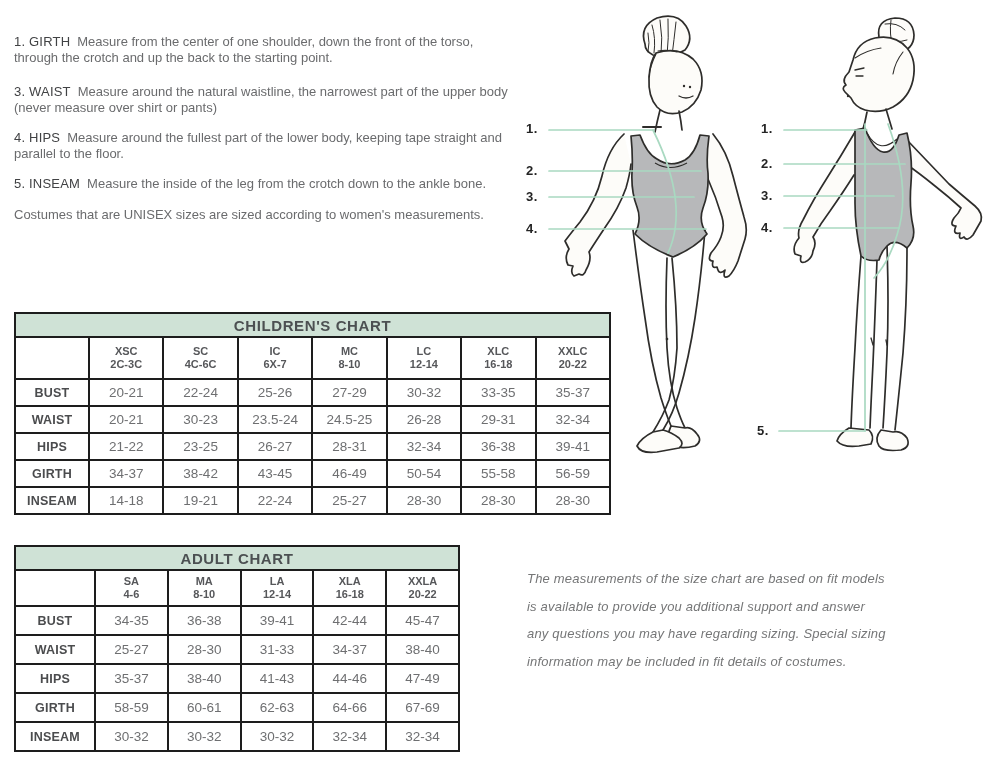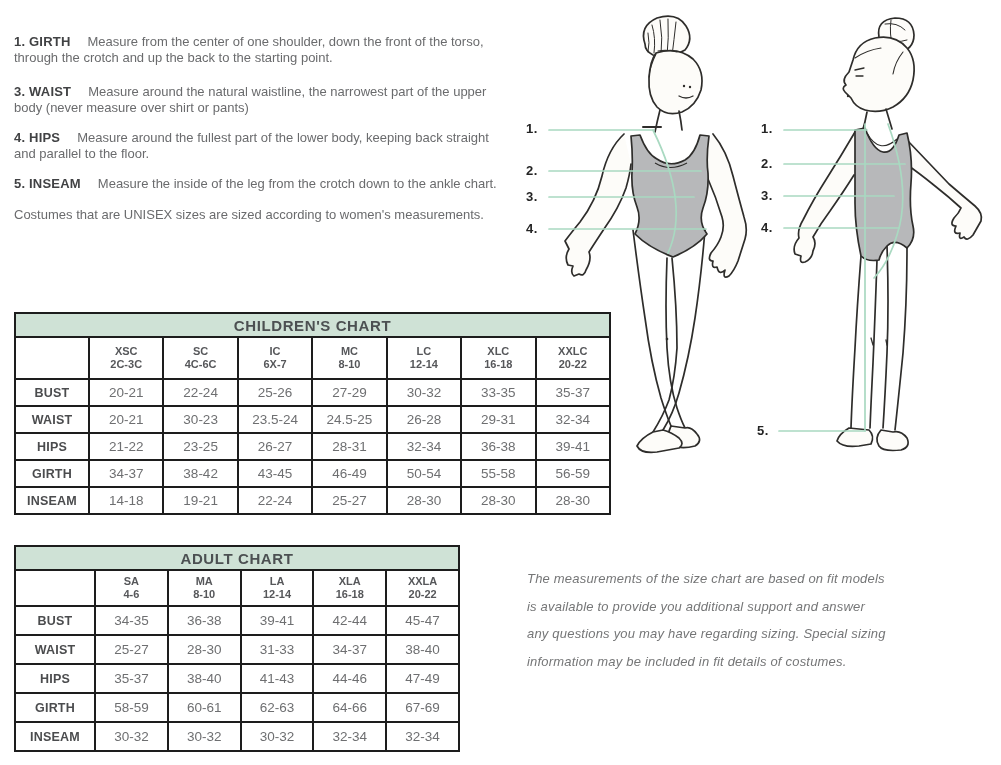--- a/index.html
+++ b/index.html
@@ -14,21 +14,21 @@
   }
   html,body{margin:0;padding:0;background:#fff;}
   .page{
     position:relative;width:1001px;height:765px;background:#fff;overflow:hidden;
     font-family:"Liberation Sans", sans-serif;
   }
   
   .instructions{position:absolute;left:14px;top:34px;width:500px;}
   .instructions p{margin:0 0 15px 0;font-size:13px;line-height:15.5px;color:var(--body-gray);}
   .instructions p.first{margin-bottom:19px;}
-  .instructions b{color:var(--bold-gray);font-weight:bold;margin-right:17px;letter-spacing:.2px;}
+  .instructions b{color:var(--bold-gray);font-weight:normal;margin-right:7px;letter-spacing:.2px;}
   .unisex{margin-top:14px;font-size:13px;color:var(--body-gray);}
   
   .dancer{position:absolute;}
   .overlay{position:absolute;left:520px;top:0;pointer-events:none;}
   .mlabel{position:absolute;font-size:13px;font-weight:bold;color:#242424;letter-spacing:.5px;}
   
   .table-wrap{position:absolute;}
   .children-pos{left:14px;top:312px;width:597px;}
   .adult-pos{left:14px;top:545px;width:446px;}
   table.size-table{border-collapse:collapse;table-layout:fixed;width:100%;background:#fff;}
@@ -48,22 +48,22 @@
   .fit-note div{font-size:13px;line-height:17px;margin-bottom:10.5px;letter-spacing:.2px;}
 </style>
 </head>
 <body>
 
 <div class="page">
 
   <section class="instructions">
     <p class="first"><b><span>1.</span> <span>GIRTH</span></b><span>Measure from the center of one shoulder, down the front of the torso, through the crotch and up the back to the starting point.</span></p>
     <p><b><span>3.</span> <span>WAIST</span></b><span>Measure around the natural waistline, the narrowest part of the upper body (never measure over shirt or pants)</span></p>
-    <p><b><span>4.</span> <span>HIPS</span></b><span>Measure around the fullest part of the lower body, keeping back straight and parallel to the floor.</span></p>
-    <p><b><span>5.</span> <span>INSEAM</span></b><span>Measure the inside of the leg from the crotch down to the ankle chart.</span></p>
+    <p><b><span>4.</span> <span>HIPS</span></b><span>Measure around the fullest part of the lower body, keeping tape straight and parallel to the floor.</span></p>
+    <p><b><span>5.</span> <span>INSEAM</span></b><span>Measure the inside of the leg from the crotch down to the ankle bone.</span></p>
     <div class="unisex">Costumes that are UNISEX sizes are sized according to women's measurements.</div>
   </section>
 
   <svg class="dancer" style="left:545px;top:8px" width="220" height="455" viewBox="0 0 220 455">
     <g fill="#fdfcf9" stroke="#2e2d2b" stroke-width="1.7" stroke-linecap="round" stroke-linejoin="round">
 
       <path d="M100,36 Q94,18 112,10 Q132,4 141,18 Q149,31 140,42 Q124,51 108,47 Q100,43 100,36 Z"></path>
       <path fill="none" stroke-width="1" d="M107,17 Q111,30 109,45 M115,12 Q118,30 116,47 M123,11 Q124,30 122,48 M131,14 Q129,32 127,48 M103,25 Q105,35 103,44"></path>
 
       <path d="M111,45 Q133,38 148,51 Q160,63 156,82 Q151,98 137,104 Q122,109 112,99 Q103,89 104,70 Q105,53 111,45 Z"></path>

